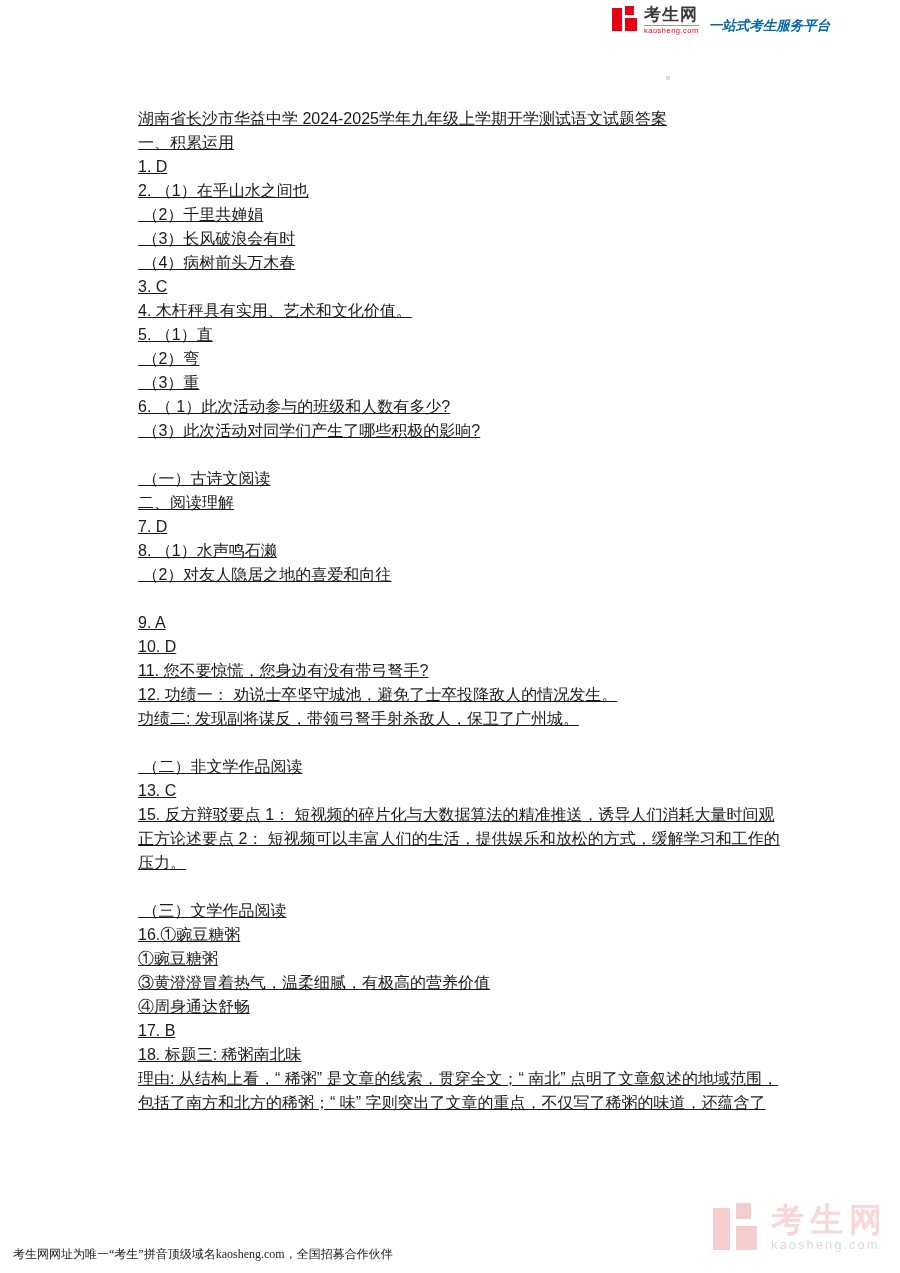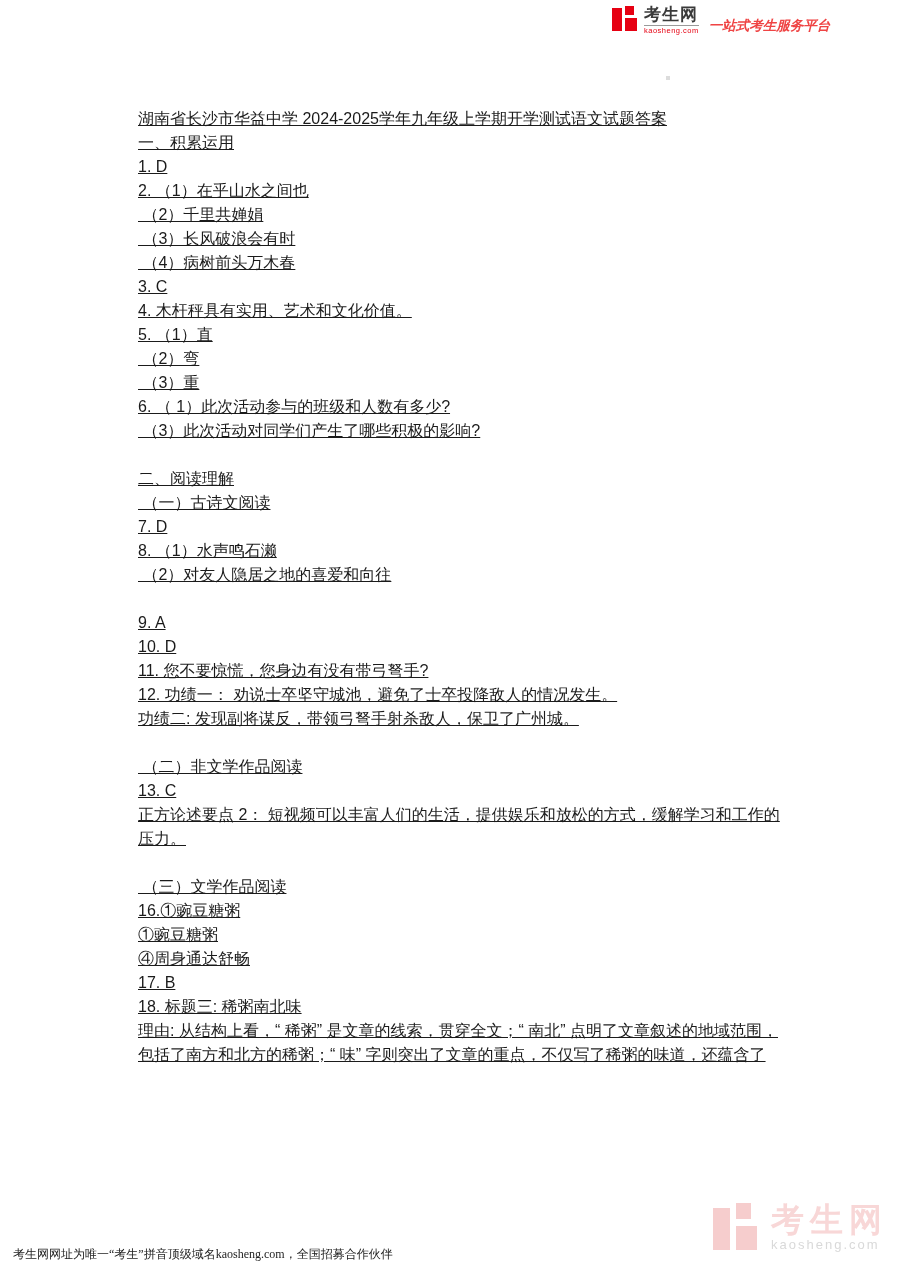--- a/index.html
+++ b/index.html
@@ -16,21 +16,21 @@
     display:flex; align-items:flex-start; gap:6px;
   }
   .logo-icon { position:relative; width:26px; height:26px; flex:0 0 auto; }
   .logo-icon .b1 { position:absolute; left:0; top:2px; width:10px; height:23px; background:#e60012; }
   .logo-icon .b2 { position:absolute; left:13px; top:0; width:9px; height:9px; background:#e60012; }
   .logo-icon .b3 { position:absolute; left:13px; top:12px; width:12px; height:13px; background:#e60012; }
   .logo-text { display:flex; flex-direction:column; line-height:1; }
   .logo-brand { font-size:17px; font-weight:bold; color:#3a3a3a; letter-spacing:1px; }
   .logo-domain { font-size:7.5px; color:#e60012; margin-top:2px; letter-spacing:0.5px;
                  border-top:1px solid #9a9a9a; padding-top:1px; }
-  .logo-tagline { font-size:13.5px; font-weight:bold; font-style:italic; color:#ef4444;
+  .logo-tagline { font-size:13.5px; font-weight:bold; font-style:italic; color:#0369a1;
                   margin-top:11px; margin-left:4px; white-space:nowrap;
                   font-family:"Liberation Serif", serif;text-align:right; }
 
   
   .artifact-dot { position:absolute; left:666px; top:76px; width:4px; height:4px; background:#dcdcdc; }
 
   
   .doc {
     position:absolute; left:138px; top:107px; width:740px;
     font-size:16px; line-height:24px; color:#1b1b1b;text-decoration:underline;
@@ -84,40 +84,42 @@
     <div class="line"> （3）长风破浪会有时</div>
     <div class="line"> （4）病树前头万木春</div>
     <div class="line">3. C</div>
     <div class="line">4. 木杆秤具有实用、艺术和文化价值。</div>
     <div class="line">5. （1）直</div>
     <div class="line"> （2）弯</div>
     <div class="line"> （3）重</div>
     <div class="line">6. （ 1）此次活动参与的班级和人数有多少?</div>
     <div class="line"> （3）此次活动对同学们产生了哪些积极的影响?</div>
     <div class="line"></div>
+    <div class="line"> （一）古诗文阅读</div>
     <div class="line">二、阅读理解</div>
-    <div class="line"> （一）古诗文阅读</div>
     <div class="line">7. D</div>
     <div class="line">8. （1）水声鸣石濑</div>
     <div class="line"> （2）对友人隐居之地的喜爱和向往</div>
     <div class="line"></div>
     <div class="line">9. A</div>
     <div class="line">10. D</div>
     <div class="line">11. 您不要惊慌，您身边有没有带弓弩手?</div>
     <div class="line">12. 功绩一： 劝说士卒坚守城池，避免了士卒投降敌人的情况发生。</div>
     <div class="line">功绩二: 发现副将谋反，带领弓弩手射杀敌人，保卫了广州城。</div>
     <div class="line"></div>
     <div class="line"> （二）非文学作品阅读</div>
     <div class="line">13. C</div>
+    <div class="line">15. 反方辩驳要点 1： 短视频的碎片化与大数据算法的精准推送，诱导人们消耗大量时间观</div>
     <div class="line">正方论述要点 2： 短视频可以丰富人们的生活，提供娱乐和放松的方式，缓解学习和工作的</div>
     <div class="line">压力。</div>
     <div class="line"></div>
     <div class="line"> （三）文学作品阅读</div>
     <div class="line">16.①豌豆糖粥</div>
     <div class="line">①豌豆糖粥</div>
+    <div class="line">③黄澄澄冒着热气，温柔细腻，有极高的营养价值</div>
     <div class="line">④周身通达舒畅</div>
     <div class="line">17. B</div>
     <div class="line">18. 标题三: 稀粥南北味</div>
     <div class="line">理由: 从结构上看，“ 稀粥” 是文章的线索，贯穿全文；“ 南北” 点明了文章叙述的地域范围，</div>
     <div class="line">包括了南方和北方的稀粥；“ 味” 字则突出了文章的重点，不仅写了稀粥的味道，还蕴含了</div>
   </div>
 
 <div class="watermark">
   <div class="wm-icon">
     <div class="b1"></div>

